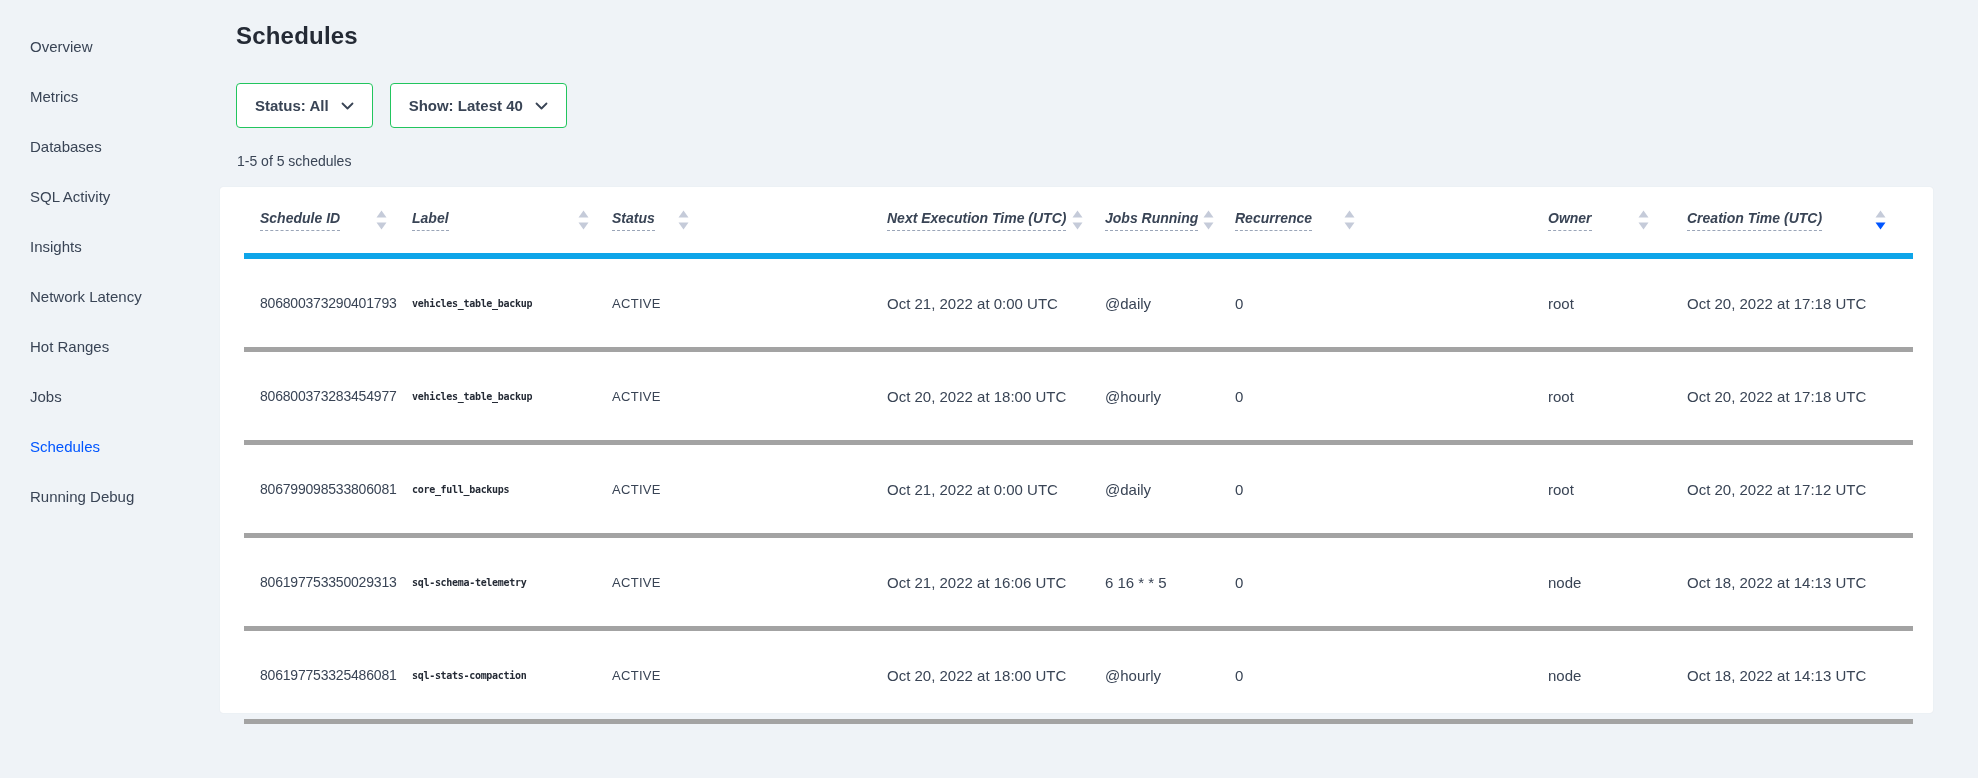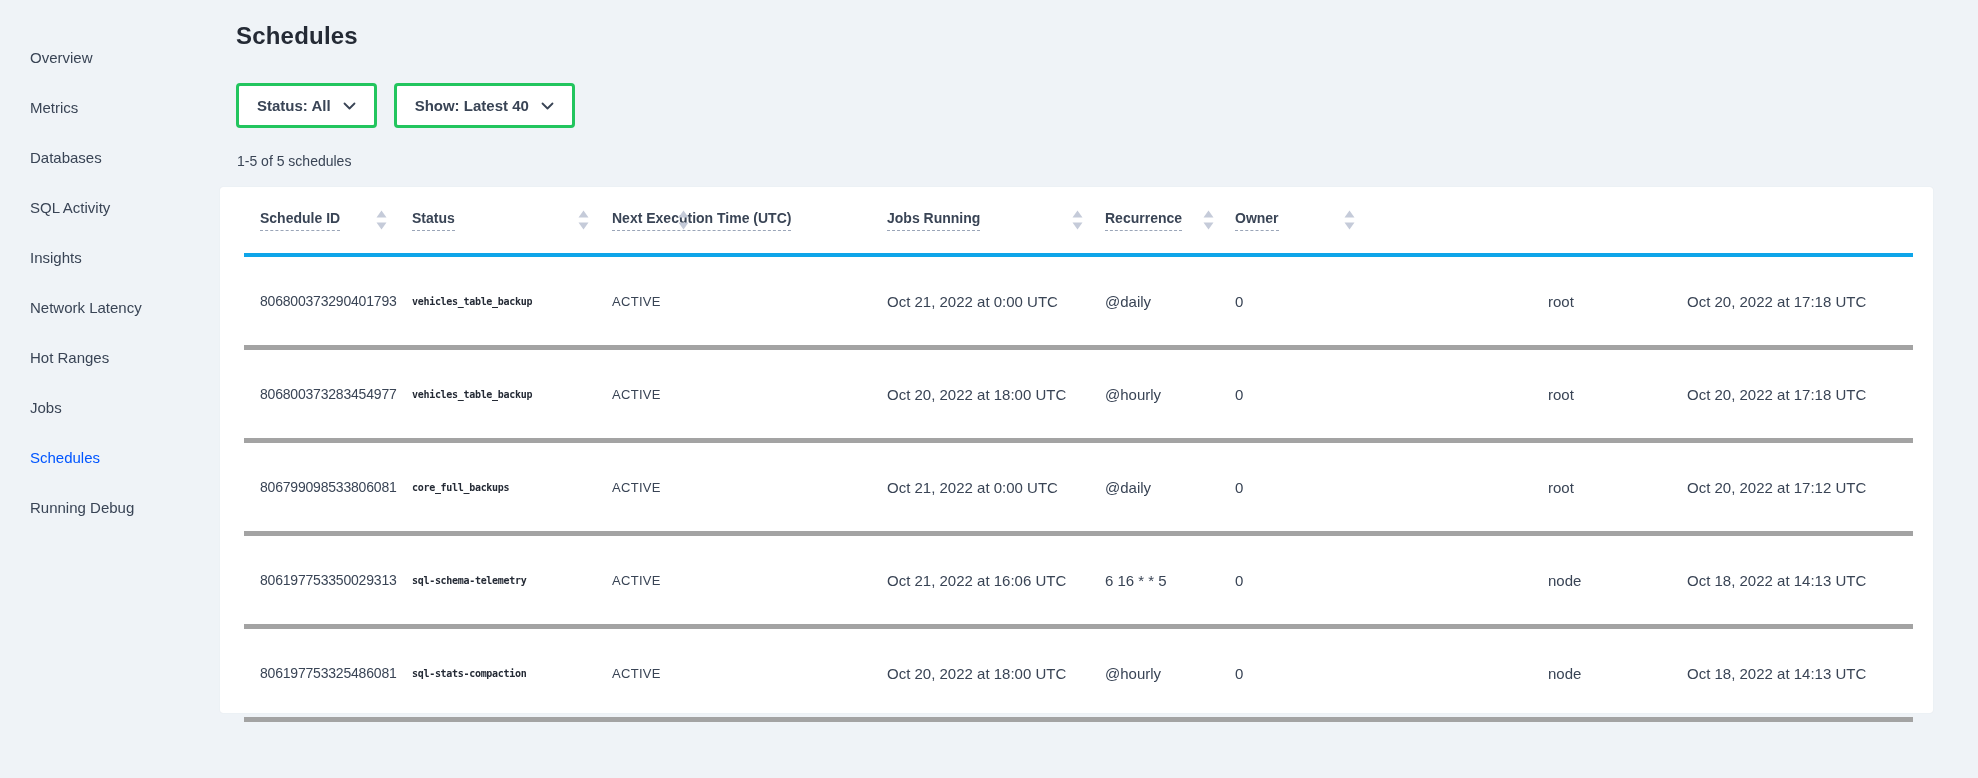--- a/index.html
+++ b/index.html
@@ -6,57 +6,57 @@
   body{
     width:1978px;height:778px;
     background:#eff3f7;
     font-family:"Liberation Sans",sans-serif;
     color:#394455;
     position:relative;
     overflow:hidden;
   }
 
   
-  .sidebar{position:absolute;left:30px;top:32px;display:flex;flex-direction:column;}
+  .sidebar{position:absolute;left:30px;top:21px;display:flex;flex-direction:column;}
   .nav-item{
     height:50px;display:flex;align-items:center;
     font-size:15px;color:#394455;text-decoration:none;cursor:pointer;
     white-space:nowrap;
   }
   .nav-item.active{color:#0055ff;}
 
   
   .page-title{
     position:absolute;left:236px;top:22px;margin:0;
     font-size:24px;font-weight:700;color:#242a35;letter-spacing:.2px;
   }
   .filters{position:absolute;left:236px;top:83px;display:flex;gap:17px;}
   .dropdown-btn{
     height:45px;padding:0 18px;
-    background:#ffffff;border:3px solid #22c55e;border-radius:4px;
+    background:#ffffff;border:1px solid #22c55e;border-radius:4px;
     display:flex;align-items:center;gap:12px;
     font-family:inherit;font-size:15px;font-weight:700;color:#394455;
     cursor:pointer;
   }
   .chevron-icon{display:block;}
 
   .results-count{position:absolute;left:237px;top:153px;font-size:14px;color:#394455;}
 
   
   .panel{
     position:absolute;left:220px;top:187px;width:1713px;height:526px;
     background:#ffffff;border-radius:3px;box-shadow:0 0 1px rgba(60,70,90,.15);
   }
   .tbl{margin:0 20px 0 24px;}
   .thead,.trow{
     display:grid;
     grid-template-columns:152px 200px 275px 218px 130px 313px 139px 1fr;
     align-items:center;
   }
-  .thead{height:66px;border-bottom:4px solid #0ea5e9;}
+  .thead{height:66px;border-bottom:6px solid #0ea5e9;font-style:italic;}
   .th{
     position:relative;height:100%;display:flex;align-items:center;
     padding-left:16px;box-sizing:border-box;
     font-size:14px;font-weight:700;color:#394455;cursor:pointer;white-space:nowrap;
   }
   .th-label{border-bottom:1px dashed #9aa5b8;padding-bottom:4px;}
   .sort-icon{position:absolute;top:50%;transform:translateY(-50%);}
   .sort-icon polygon{fill:#c5cbd9;}
   .th.sort-desc .tri-down{fill:#0055ff;}
   .th:nth-child(1) .sort-icon{left:132px;}
@@ -117,20 +117,27 @@
 
     <div class="thead">
       <div class="th">
         <span class="th-label">Schedule ID</span>
         <svg class="sort-icon" width="11" height="20" viewBox="0 0 11 20">
             <polygon class="tri-up" points="5.5,0.5 10.5,7.5 0.5,7.5"></polygon>
             <polygon class="tri-down" points="0.5,12.5 10.5,12.5 5.5,19.5"></polygon>
           </svg>
       </div>
       <div class="th">
+        <span class="th-label">Label</span>
+        <svg class="sort-icon" width="11" height="20" viewBox="0 0 11 20">
+            <polygon class="tri-up" points="5.5,0.5 10.5,7.5 0.5,7.5"></polygon>
+            <polygon class="tri-down" points="0.5,12.5 10.5,12.5 5.5,19.5"></polygon>
+          </svg>
+      </div>
+      <div class="th">
         <span class="th-label">Status</span>
         <svg class="sort-icon" width="11" height="20" viewBox="0 0 11 20">
             <polygon class="tri-up" points="5.5,0.5 10.5,7.5 0.5,7.5"></polygon>
             <polygon class="tri-down" points="0.5,12.5 10.5,12.5 5.5,19.5"></polygon>
           </svg>
       </div>
       <div class="th">
         <span class="th-label">Next Execution Time (UTC)</span>
         <svg class="sort-icon" width="11" height="20" viewBox="0 0 11 20">
             <polygon class="tri-up" points="5.5,0.5 10.5,7.5 0.5,7.5"></polygon>
@@ -146,20 +153,27 @@
       </div>
       <div class="th">
         <span class="th-label">Recurrence</span>
         <svg class="sort-icon" width="11" height="20" viewBox="0 0 11 20">
             <polygon class="tri-up" points="5.5,0.5 10.5,7.5 0.5,7.5"></polygon>
             <polygon class="tri-down" points="0.5,12.5 10.5,12.5 5.5,19.5"></polygon>
           </svg>
       </div>
       <div class="th">
         <span class="th-label">Owner</span>
+        <svg class="sort-icon" width="11" height="20" viewBox="0 0 11 20">
+            <polygon class="tri-up" points="5.5,0.5 10.5,7.5 0.5,7.5"></polygon>
+            <polygon class="tri-down" points="0.5,12.5 10.5,12.5 5.5,19.5"></polygon>
+          </svg>
+      </div>
+      <div class="th sort-desc">
+        <span class="th-label">Creation Time (UTC)</span>
         <svg class="sort-icon" width="11" height="20" viewBox="0 0 11 20">
             <polygon class="tri-up" points="5.5,0.5 10.5,7.5 0.5,7.5"></polygon>
             <polygon class="tri-down" points="0.5,12.5 10.5,12.5 5.5,19.5"></polygon>
           </svg>
       </div>
     </div>
 
     <div class="trow">
       <div class="td td-id">806800373290401793</div>
       <div class="td td-label">vehicles_table_backup</div>

